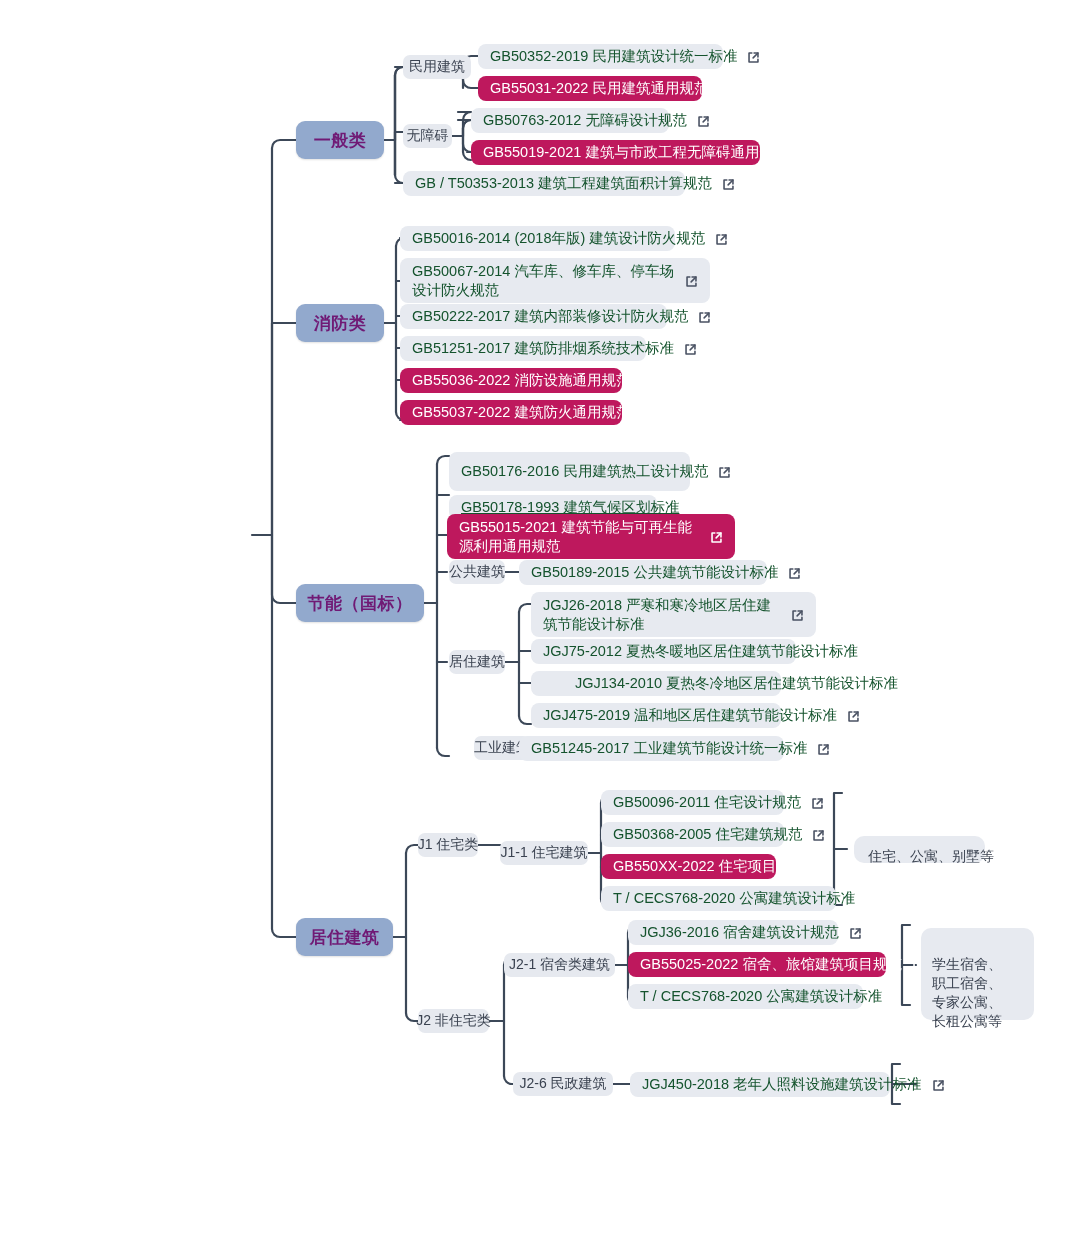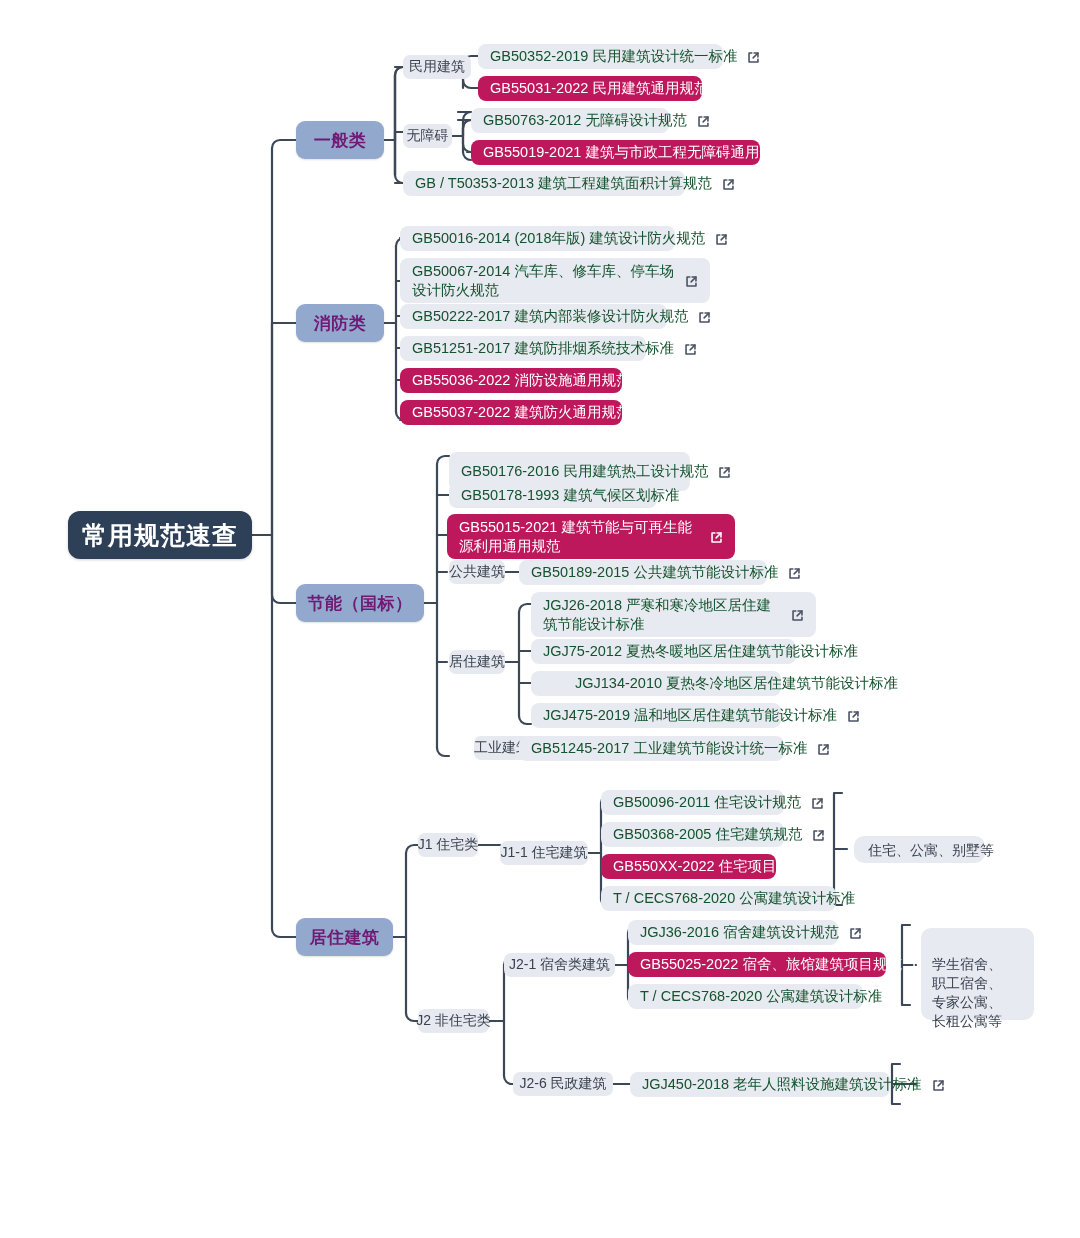--- a/index.html
+++ b/index.html
@@ -45,21 +45,21 @@
   .card.wrap{white-space:normal;align-items:center;}
   
   .card.hl{background:#be185d;color:#ffffff;}
   .card .tx{flex:1 1 auto;}
   
   .anno{
     background:#e7eaf0;color:#39414f;border-radius:10px;
     font-size:14px;line-height:19px;padding:8px 11px;
     white-space:pre-line;display:block;
   }
-  .anno.one{line-height:1;padding:0 14px;display:flex;align-items:center;white-space:nowrap;}
+  .anno.one{line-height:1;padding:0 14px;display:flex;align-items:flex-end;white-space:nowrap;}
 
   
   .exi{flex:0 0 auto;margin-left:10px;width:13px;height:13px;display:inline-block;position:relative;top:1px;}
   .exi svg{display:block;width:13px;height:13px;}
   .card .exi svg{stroke:#4a5263;}
   .card.hl .exi svg{stroke:#ffffff;}
   .exi svg path,.exi svg line{fill:none;stroke-width:1.7;stroke-linecap:round;stroke-linejoin:round;}
 </style>
 </head>
 <body>
@@ -168,23 +168,20 @@
     <path class="brk" d="M842,793 H834 V905 H842"></path>
     <path class="brk" d="M834,849 H847"></path>
 
     <path class="brk" d="M910,925 H902 V1005 H910"></path>
     <path class="brk" d="M902,965 H916"></path>
 
     <path class="brk" d="M900,1064 H892 V1104 H900"></path>
     <path class="brk" d="M892,1084 H916"></path>
   </svg>
 
-  <div class="node root" style="left:68px;top:511px;width:184px;height:48px;">
-    <span>常用规范速查</span>
-  </div>
 
   <div class="node cat" style="left:296px;top:121px;width:88px;height:38px;">
     <span>一般类</span>
   </div>
 
   <div class="node cat" style="left:296px;top:304px;width:88px;height:38px;">
     <span>消防类</span>
   </div>
 
   <div class="node cat" style="left:296px;top:584px;width:128px;height:38px;">
@@ -328,21 +325,21 @@
     <span class="tx">GB50176-2016 民用建筑热工设计规范</span>
     <span class="exi">
       <svg viewBox="0 0 14 14">
           <path d="M5.2 2.2H2.2v9.6h9.6V8.8"></path>
           <path d="M7.6 2.2h4.2v4.2"></path>
           <line x1="11.8" y1="2.2" x2="6.6" y2="7.4"></line>
         </svg>
     </span>
   </div>
 
-  <div class="node card" style="left:449px;top:483px;width:208px;height:25px;">
+  <div class="node card" style="left:449px;top:495px;width:208px;height:25px;text-decoration:underline;">
     <span class="tx">GB50178-1993 建筑气候区划标准</span>
   </div>
 
   <div class="node card wrap hl" style="left:447px;top:514px;width:288px;height:45px;">
     <span class="tx">GB55015-2021 建筑节能与可再生能源利用通用规范</span>
     <span class="exi">
       <svg viewBox="0 0 14 14">
           <path d="M5.2 2.2H2.2v9.6h9.6V8.8"></path>
           <path d="M7.6 2.2h4.2v4.2"></path>
           <line x1="11.8" y1="2.2" x2="6.6" y2="7.4"></line>

